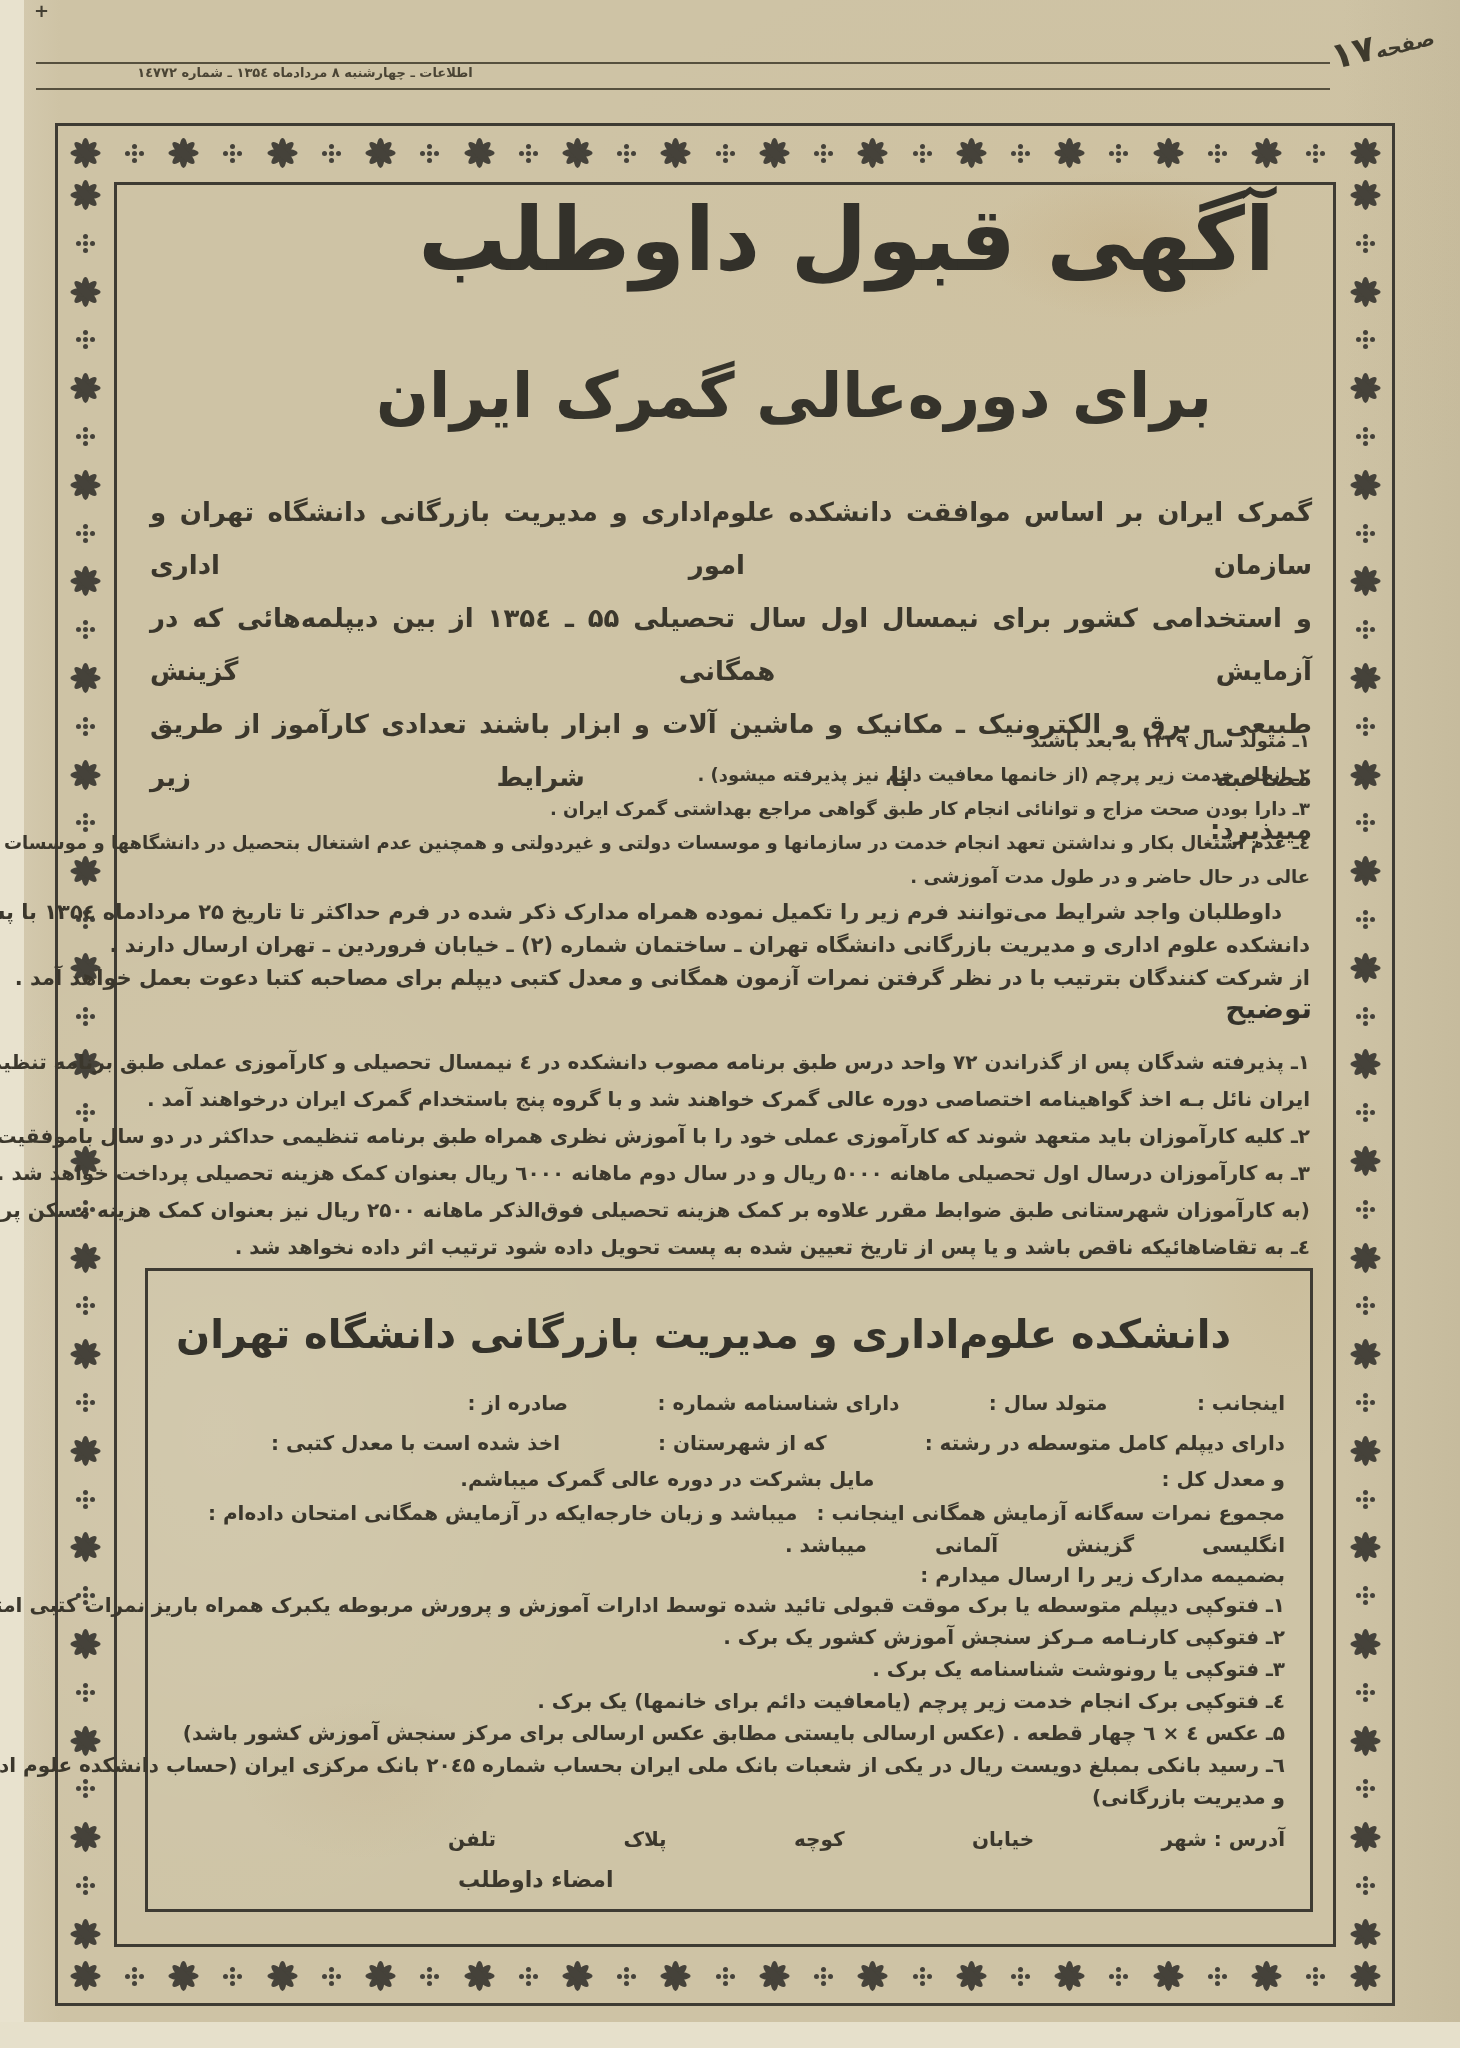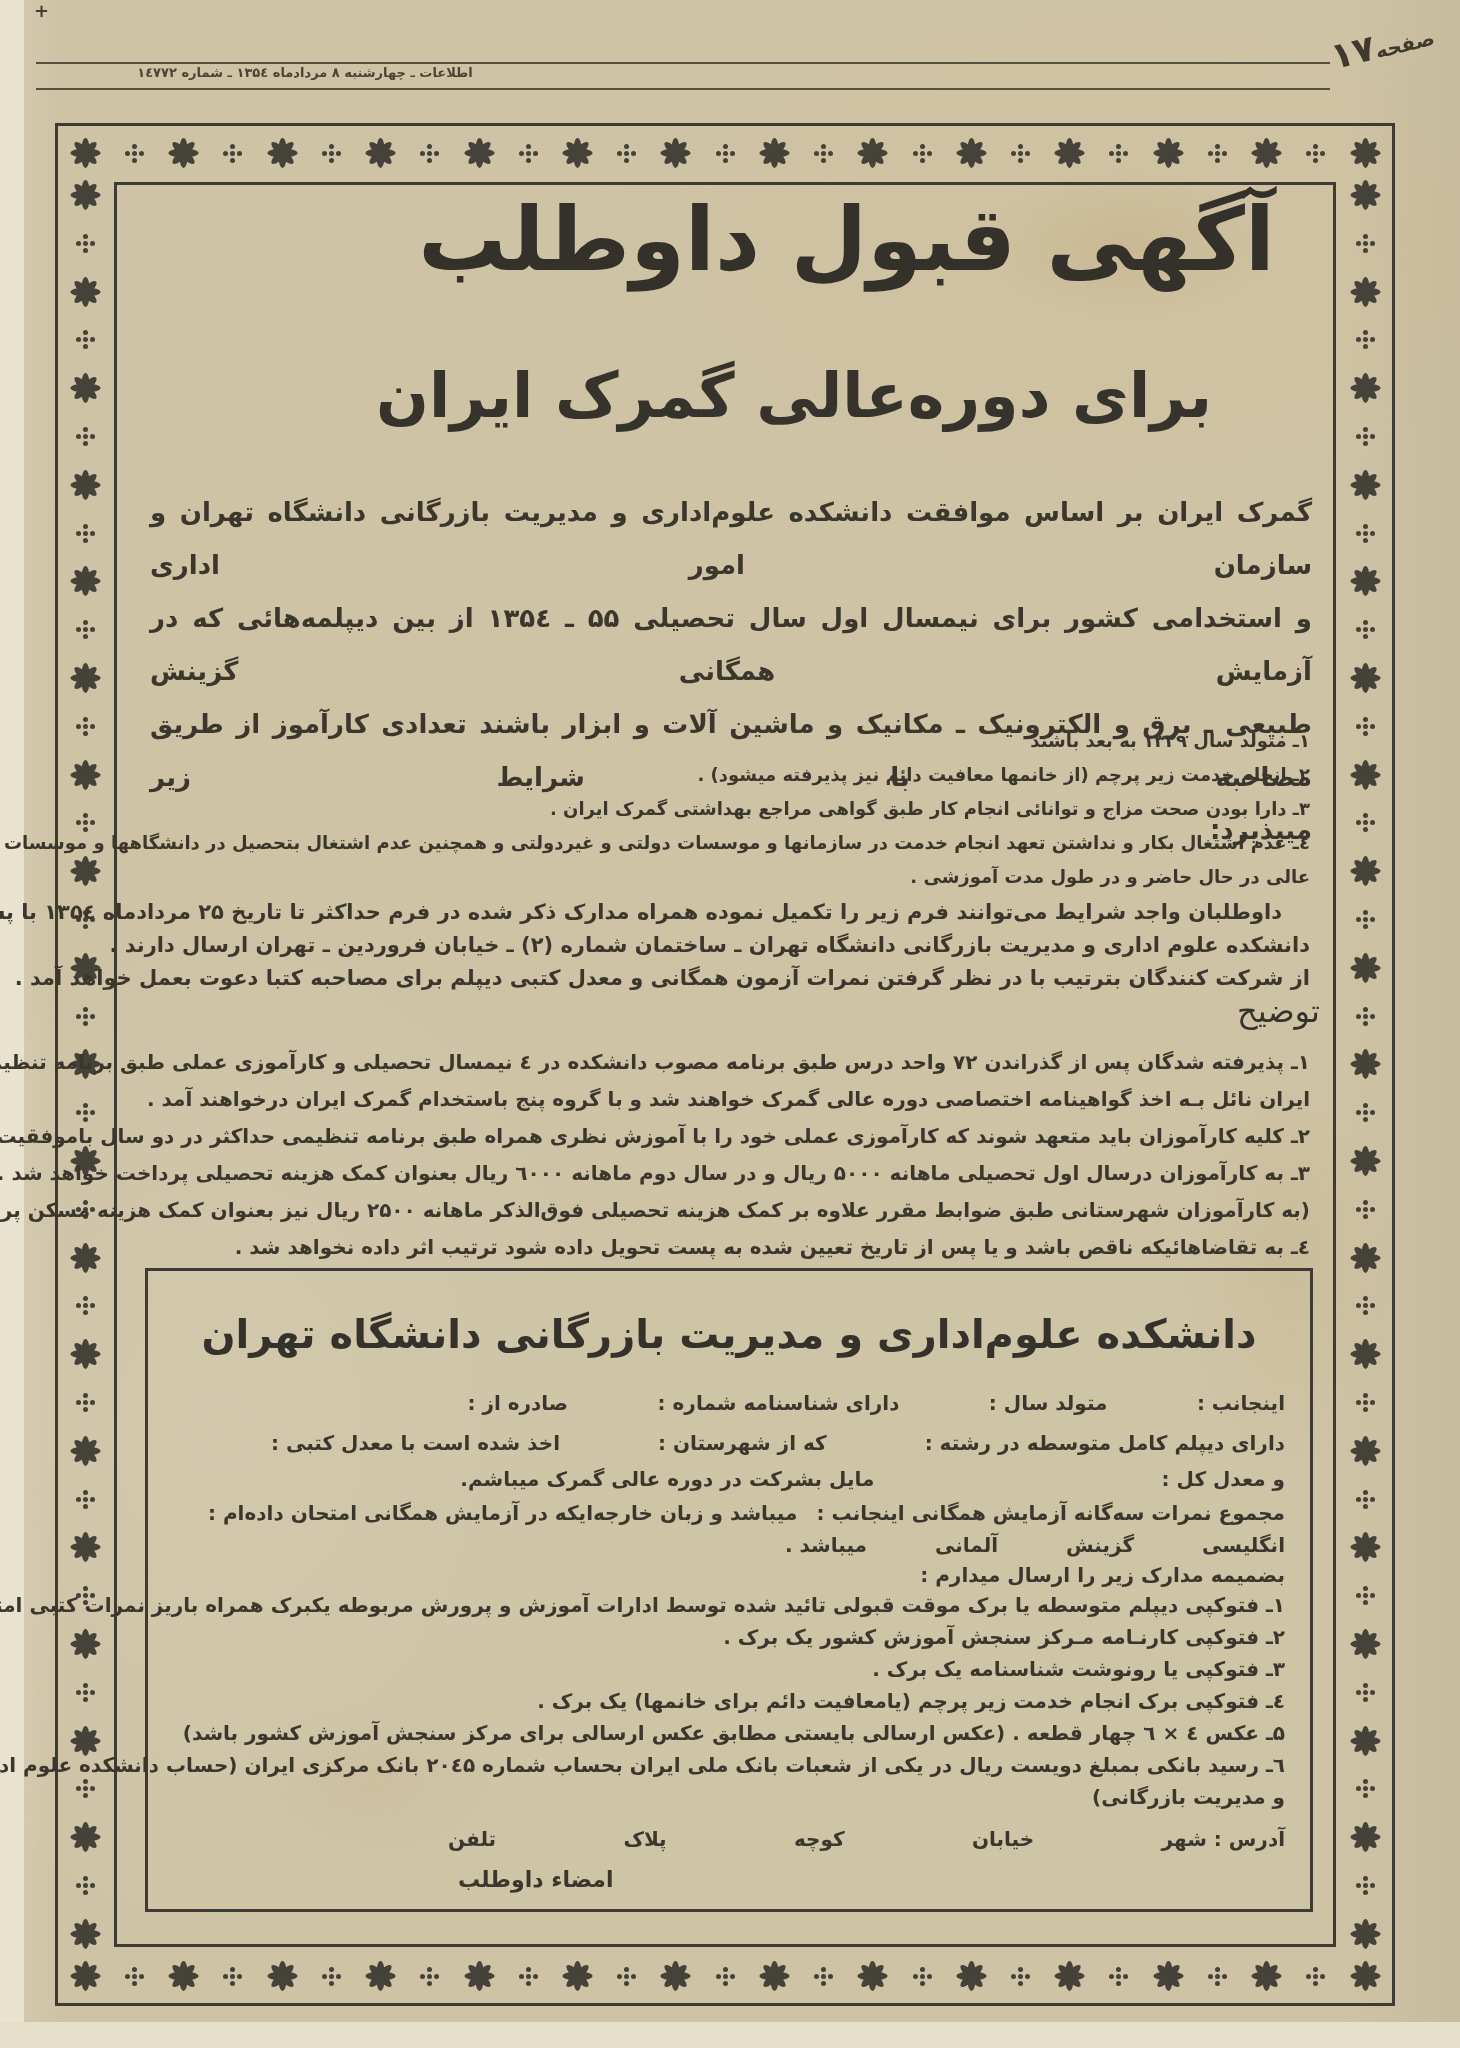--- a/index.html
+++ b/index.html
@@ -62,28 +62,28 @@
 
   
   .intro{position:absolute;top:486px;right:148px;left:150px;}
   .intro-line{font-size:26px;line-height:53px;font-weight:bold;text-align:justify;text-align-last:justify;}
   .intro-line:last-child{text-align-last:right;}
   .conds{position:absolute;top:724px;right:150px;left:105px;}
   .cond-line{font-size:18px;line-height:34px;font-weight:bold;text-align:right;}
   .apply{position:absolute;top:896px;right:150px;left:105px;}
   .apply-line{font-size:21px;line-height:33px;font-weight:bold;text-align:right;}
   .apply-line:first-child{text-indent:28px;}
-  .note-h{position:absolute;top:992px;right:140px;font-size:32px;font-weight:normal;color:#34322a;}
+  .note-h{position:absolute;top:992px;right:148px;font-size:28px;font-weight:bold;color:#34322a;}
   .notes{position:absolute;top:1044px;right:150px;left:100px;}
   .note-line{font-size:20px;line-height:37px;font-weight:bold;text-align:right;}
   .one-line{white-space:nowrap;overflow:visible;}
 
   
   .formbox{position:absolute;top:1268px;right:147px;left:145px;height:638px;border:3px solid var(--line);background:rgba(255,255,255,0.02);}
-  .ftitle{margin-top:40px;text-align:center;font-size:40px;font-weight:bold;color:#34322a;letter-spacing:1px;}
+  .ftitle{margin-top:40px;text-align:left;font-size:40px;font-weight:bold;color:#34322a;letter-spacing:1px;padding-left:28px;}
   .frow{position:absolute;display:flex;justify-content:space-between;font-size:20px;font-weight:bold;}
   .frow .flabel{white-space:nowrap;}
   .frow1{top:120px;right:25px;left:230px;}
   .frow2{top:160px;right:25px;left:25px;}
   .frow3{top:196px;right:25px;left:25px;}
   .frow4{top:230px;right:25px;left:60px;}
   .frow5{top:262px;right:25px;width:500px;}
   .fline{position:absolute;font-size:20px;font-weight:bold;text-align:right;}
   .fintro{top:292px;right:25px;}
   .docs{position:absolute;top:318px;right:25px;left:25px;}

